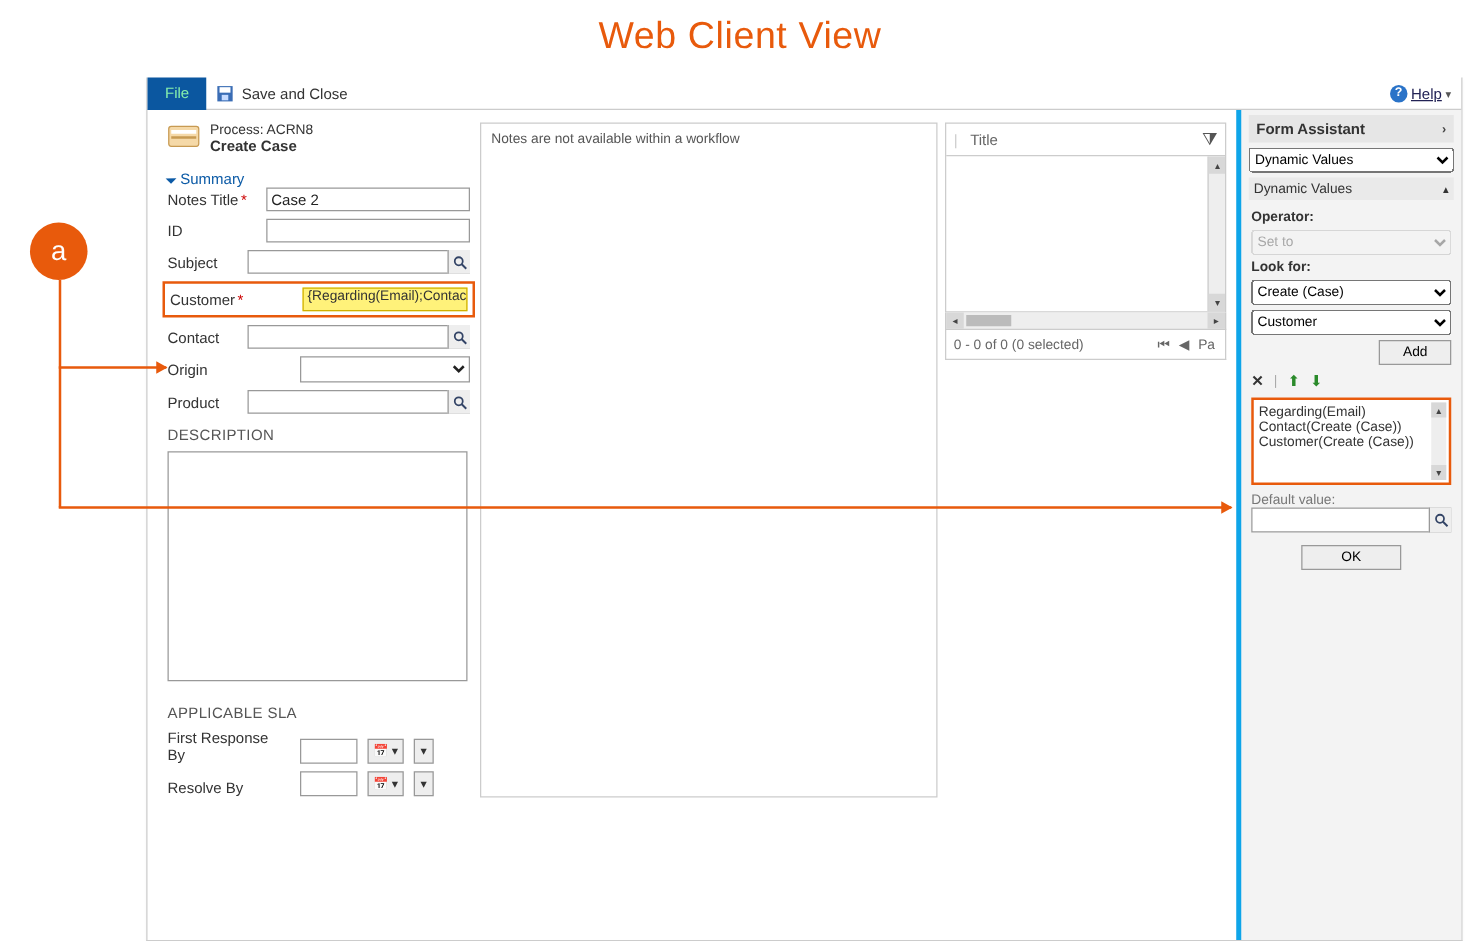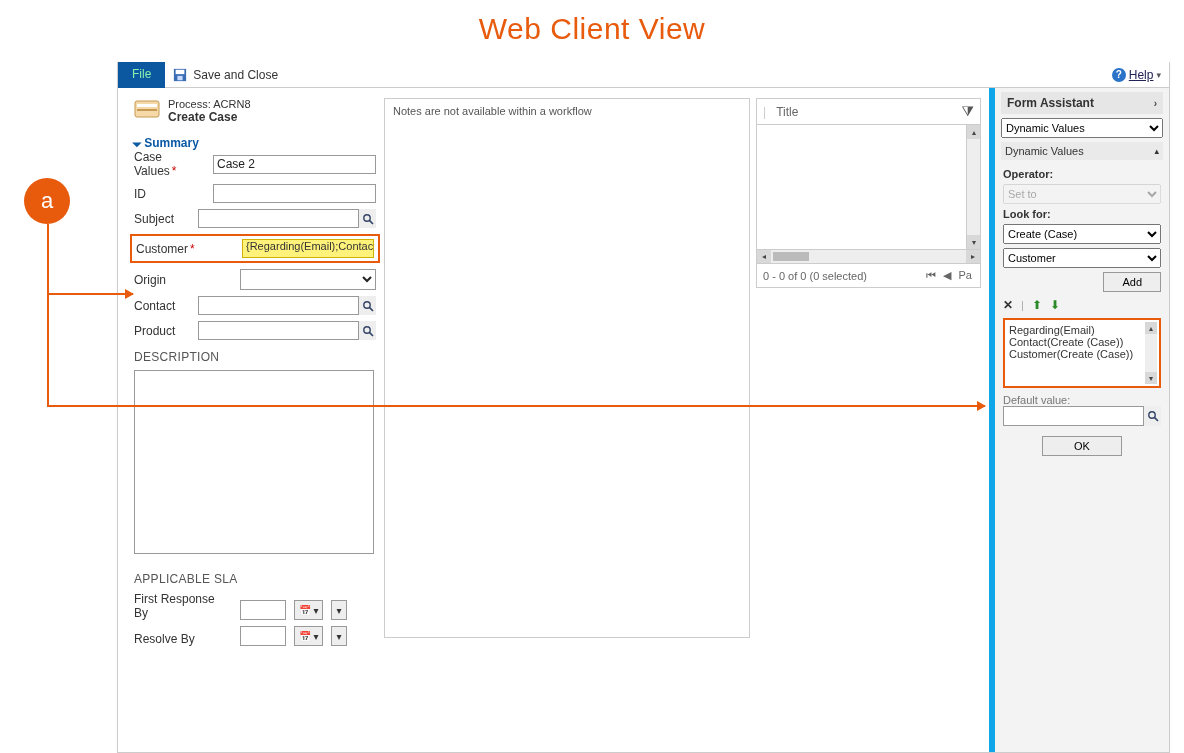--- a/index.html
+++ b/index.html
@@ -25,27 +25,27 @@
   .save-icon { width:14px; height:14px; display:inline-block; }
   .tbar-spacer { flex:1; }
   .help { display:flex; align-items:center; gap:3px; padding-right:8px; color:#225; }
   .help .q { width:14px; height:14px; border-radius:7px; background:#2a73c8; color:#fff; display:inline-flex; align-items:center; justify-content:center; font-size:10px; font-weight:bold; }
   .help .chev { font-size:9px; color:#555; }
 
   
   .body { display:flex; height: calc(100% - 26px); }
   .col-left { width: 258px; padding: 10px 0 10px 16px; }
   .col-mid  { flex:1; padding: 10px 8px; min-width: 0; }
-  .col-right{ width: 180px; border-left: 6px solid #0ea5e9; background:#f3f3f3; padding: 4px 6px; }
+  .col-right{ width: 180px; border-left: 4px solid #0ea5e9; background:#f3f3f3; padding: 4px 6px; }
 
   .proc-head { display:flex; gap:8px; align-items:flex-start; margin-bottom:6px; }
   .proc-ico { width:26px; height:22px; display:inline-block; }
   .proc-text .line1 { font-size:11px; color:#333; }
   .proc-text .line2 { font-weight:bold; font-size:12px; }
-  .summary-link { color:#0b5aa6; font-size:12px; margin-top:6px; display:inline-block;font-weight:bold; }
+  .summary-link { color:#0b5aa6; font-size:12px; margin-top:6px; display:inline-block; }
   .summary-link::before { content:"◢"; transform: rotate(45deg); display:inline-block; margin-right:4px; font-size:8px; color:#0b5aa6; vertical-align:2px; }
 
   .sect-title { font-size:14px; color:#555; margin:10px 0 6px 0; text-transform:uppercase; letter-spacing:0.3px; }
   .sect-title.small { font-size:12px; }
 
   .field-row { display:flex; align-items:center; gap:8px; margin-bottom:6px; }
   .field-row label { width:98px; font-size:12px; color:#333; }
   .req-star { color:#c00; margin-left:2px; }
   .field-input {
     flex:1; height:19px; border:1px solid #999; background:#fff; padding:0 3px;
@@ -171,21 +171,21 @@
           </span>
           <div class="proc-text">
             <div class="line1">Process: ACRN8</div>
             <div class="line2">Create Case</div>
           </div>
         </div>
         <a class="summary-link">Summary</a>
 
 
         <div class="field-row">
-          <label><span>Case Values</span><span class="req-star">*</span></label>
+          <label><span>Notes Title</span><span class="req-star">*</span></label>
           <input class="field-input" value="Case 2" style="">
         </div>
 
         <div class="field-row">
           <label>ID</label>
           <input class="field-input" value="" style="">
         </div>
 
         <div class="field-row">
           <label>Subject</label>
@@ -201,35 +201,35 @@
         </div>
 
         <div class="highlight-row">
           <div class="field-row" style="margin-bottom:0">
             <label><span>Customer</span><span class="req-star">*</span></label>
             <div class="hl-input">{Regarding(Email);Contact(Cr</div>
           </div>
         </div>
 
         <div class="field-row">
-          <label>Origin</label>
-          <select class="field-input"><option></option></select>
-        </div>
-
-        <div class="field-row">
           <label>Contact</label>
           <div class="field-wrap">
             <input class="field-input lookup" style="">
             <div class="lookup-btn">
               <svg viewBox="0 0 12 12">
                   <circle cx="5" cy="5" r="3.2" fill="none" stroke="#346" stroke-width="1.4"></circle>
                   <line x1="7.4" y1="7.4" x2="11" y2="11" stroke="#346" stroke-width="1.6"></line>
                 </svg>
             </div>
           </div>
+        </div>
+
+        <div class="field-row">
+          <label>Origin</label>
+          <select class="field-input"><option></option></select>
         </div>
 
 
         <div class="field-row">
           <label>Product</label>
           <div class="field-wrap">
             <input class="field-input lookup" style="">
             <div class="lookup-btn">
               <svg viewBox="0 0 12 12">
                   <circle cx="5" cy="5" r="3.2" fill="none" stroke="#346" stroke-width="1.4"></circle>

